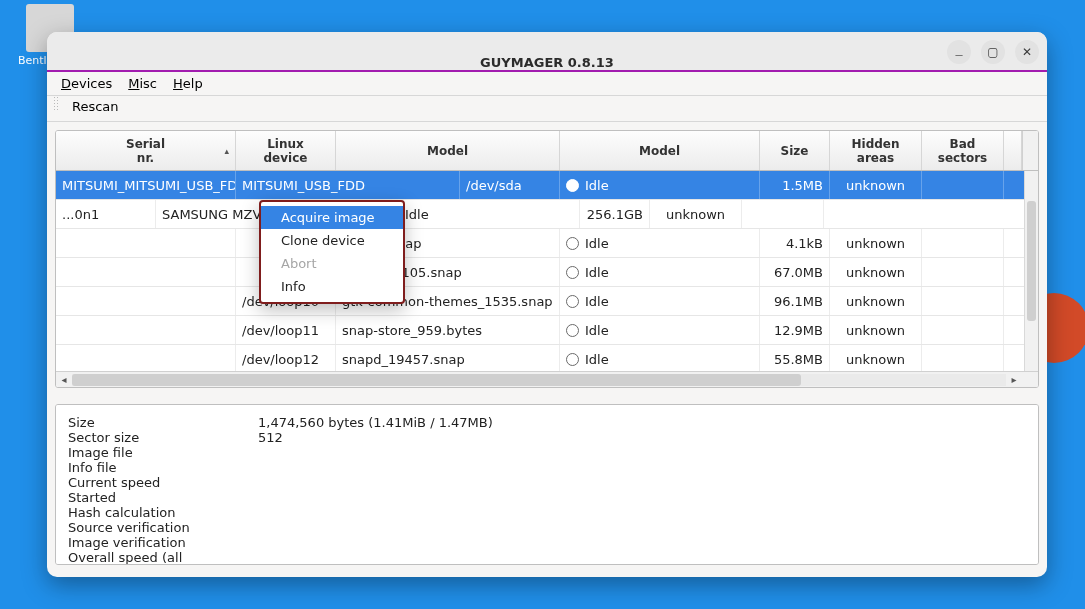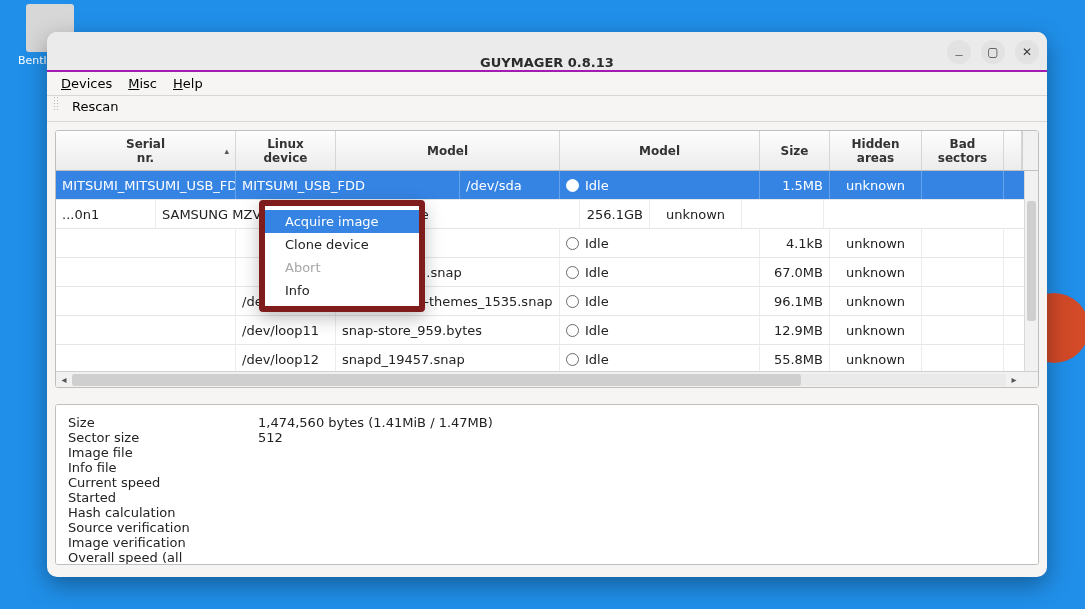--- a/index.html
+++ b/index.html
@@ -84,23 +84,23 @@
   .vsb-thumb { position:absolute; left:2px; right:2px; top:30px; height:120px; background:#cfcfcf; border-radius:3px; }
 
   .info-panel { flex:1; margin-top:4px; border:1px solid #bfbfbf; background:#fff; border-radius:3px; padding:10px 12px; font-size:13px; color:#222; overflow:auto; }
   .info-row { display:flex; }
   .info-label { width:190px; }
 
   
   .ctxmenu {
     position:absolute;
     left: 212px; top: 168px;
-    width: 166px;
+    width: 146px;
     background:#fff;
-    border:6px solid #7f1d1d;
+    border:2px solid #7f1d1d;
     border-radius:4px;
     box-shadow: 0 6px 18px rgba(0,0,0,.25);
     padding:4px 0;
     z-index: 50;
   }
   .ctx-item { padding:4px 20px; font-size:13px; color:#222; cursor:pointer; }
   .ctx-item.highlight { background:#3584e4; color:#fff; }
   .ctx-item.disabled { color:#a6a6a6; cursor:default; }
 </style>
 </head>

